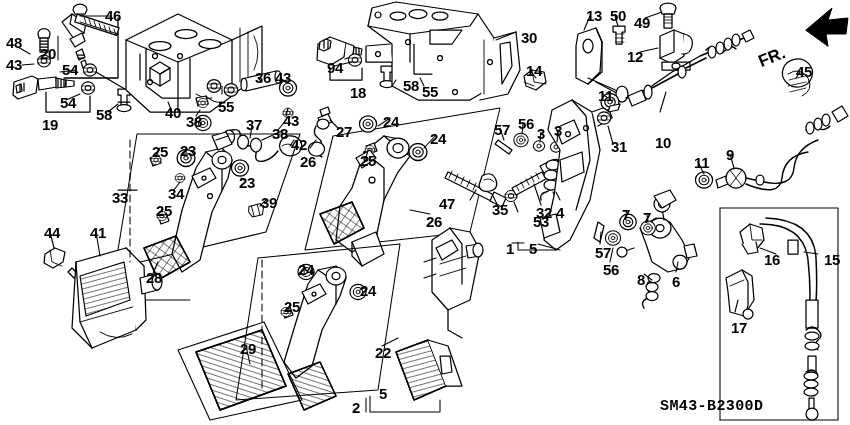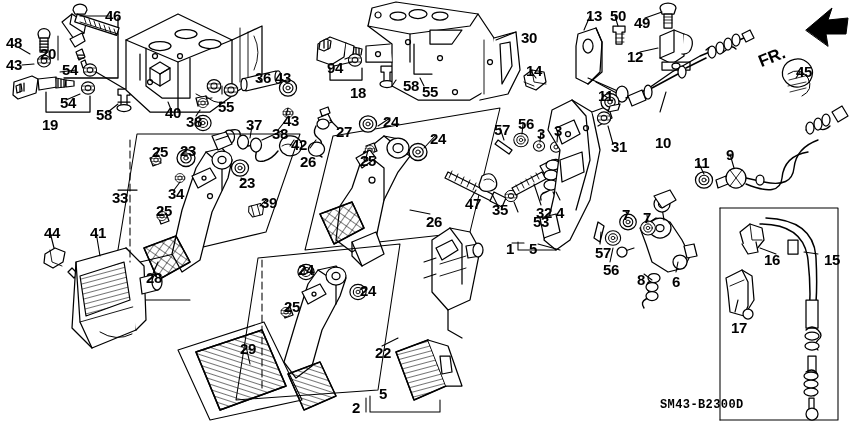--- a/index.html
+++ b/index.html
@@ -28,21 +28,21 @@
     font-weight:700;
     font-size:17px;
     color:#000;
     transform:rotate(-22deg);
     transform-origin:left bottom;
     letter-spacing:0px;
   }
   .code{
     position:absolute;
     font-family:"Liberation Mono", monospace;
-    font-size:12px;
+    font-size:15px;
     font-weight:700;
     letter-spacing:0.4px;
     color:#000;
   }
 </style>
 </head>
 <body>
 
 <div id="sheet">
 
@@ -579,21 +579,21 @@
       <div class="cal" style="left: 261px; top: 195px;">39</div>
       <div class="cal" style="left: 44px; top: 225px;">44</div>
       <div class="cal" style="left: 90px; top: 225px;">41</div>
       <div class="cal" style="left: 298px; top: 262px;">24</div>
       <div class="cal" style="left: 360px; top: 283px;">24</div>
       <div class="cal" style="left: 284px; top: 299px;">25</div>
       <div class="cal" style="left: 240px; top: 341px;">29</div>
       <div class="cal" style="left: 375px; top: 345px;">22</div>
       <div class="cal" style="left: 352px; top: 400px;">2</div>
       <div class="cal" style="left: 379px; top: 386px;">5</div>
-      <div class="cal" style="left: 465px; top: 196px;">47</div>
+      <div class="cal" style="left: 439px; top: 196px;">47</div>
       <div class="cal" style="left: 492px; top: 202px;">35</div>
       <div class="cal" style="left: 509px; top: 214px; margin-left: 24px;">53</div>
       <div class="cal" style="left: 536px; top: 205px;">32</div>
       <div class="cal" style="left: 494px; top: 122px;">57</div>
       <div class="cal" style="left: 518px; top: 116px;">56</div>
       <div class="cal" style="left: 537px; top: 126px;">3</div>
       <div class="cal" style="left: 554px; top: 123px;">3</div>
       <div class="cal" style="left: 556px; top: 205px;">4</div>
       <div class="cal" style="left: 611px; top: 139px;">31</div>
       <div class="cal" style="left: 595px; top: 245px;">57</div>

